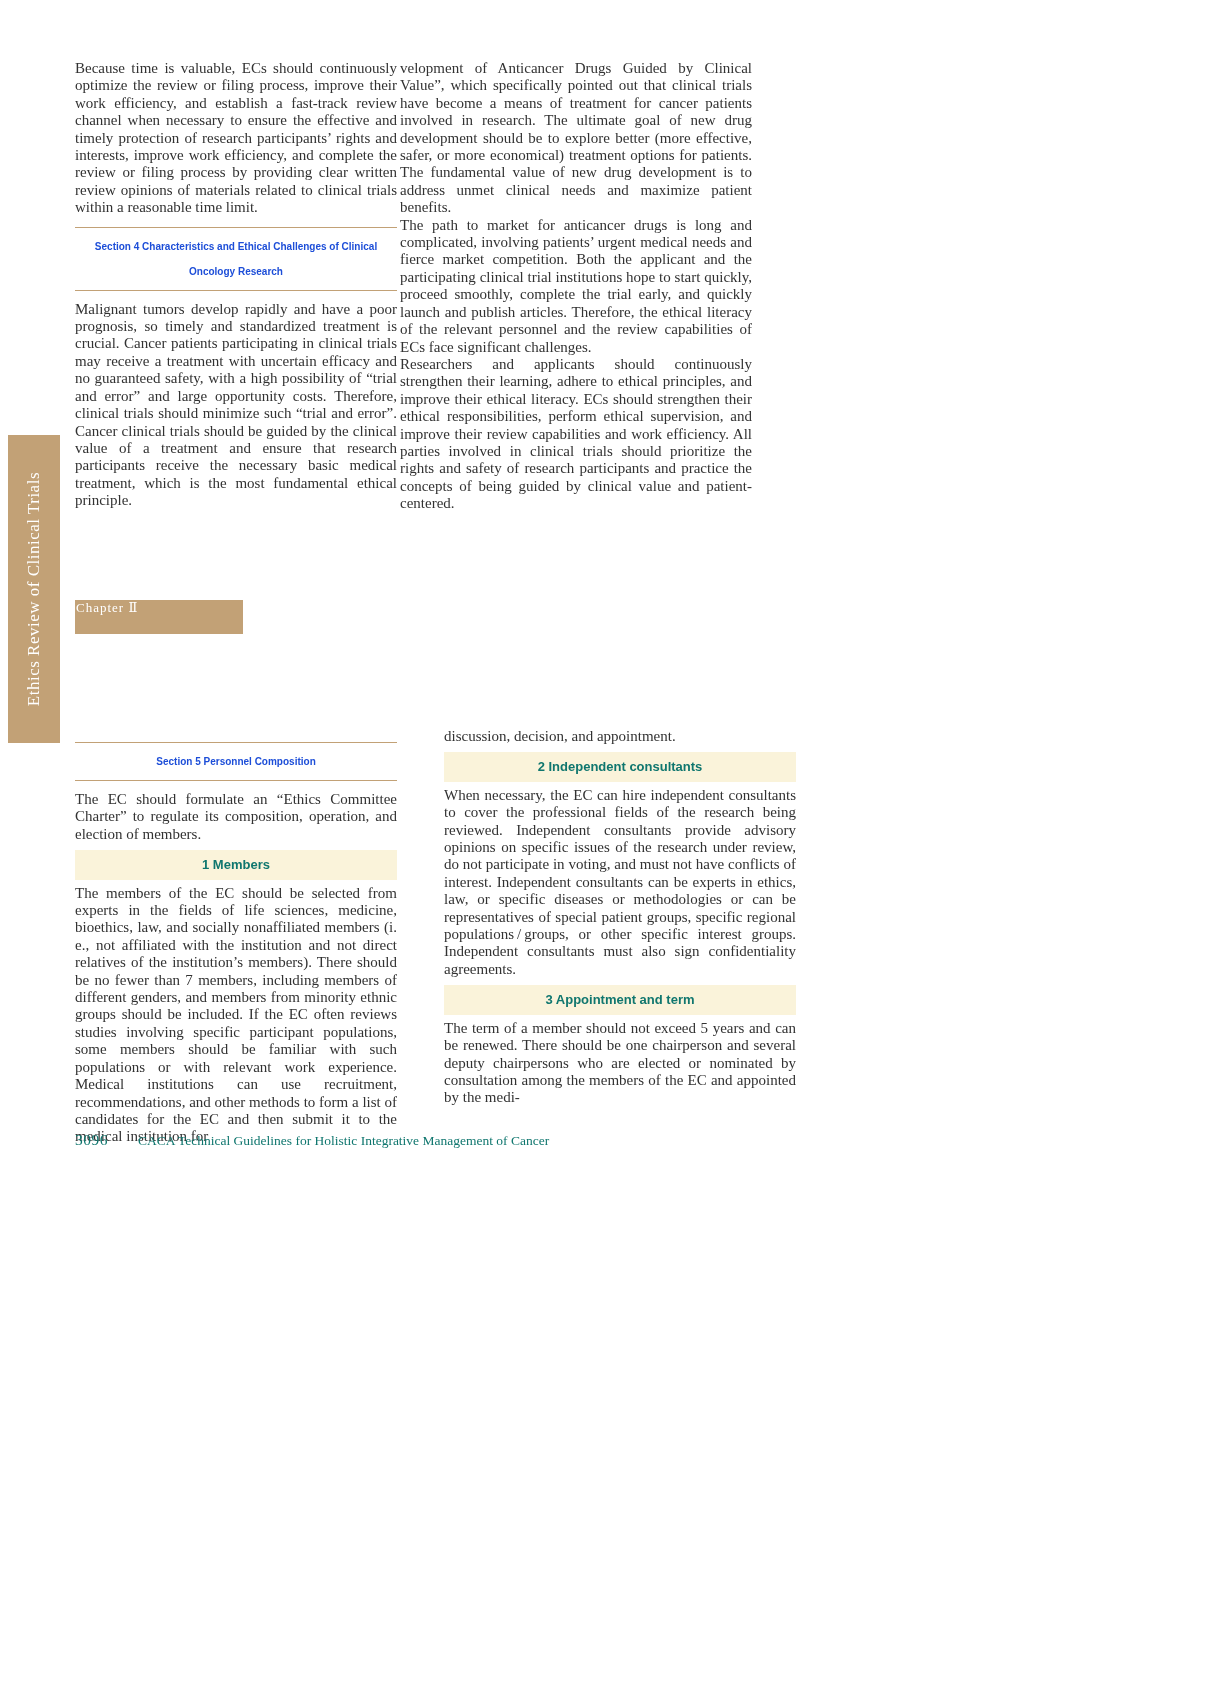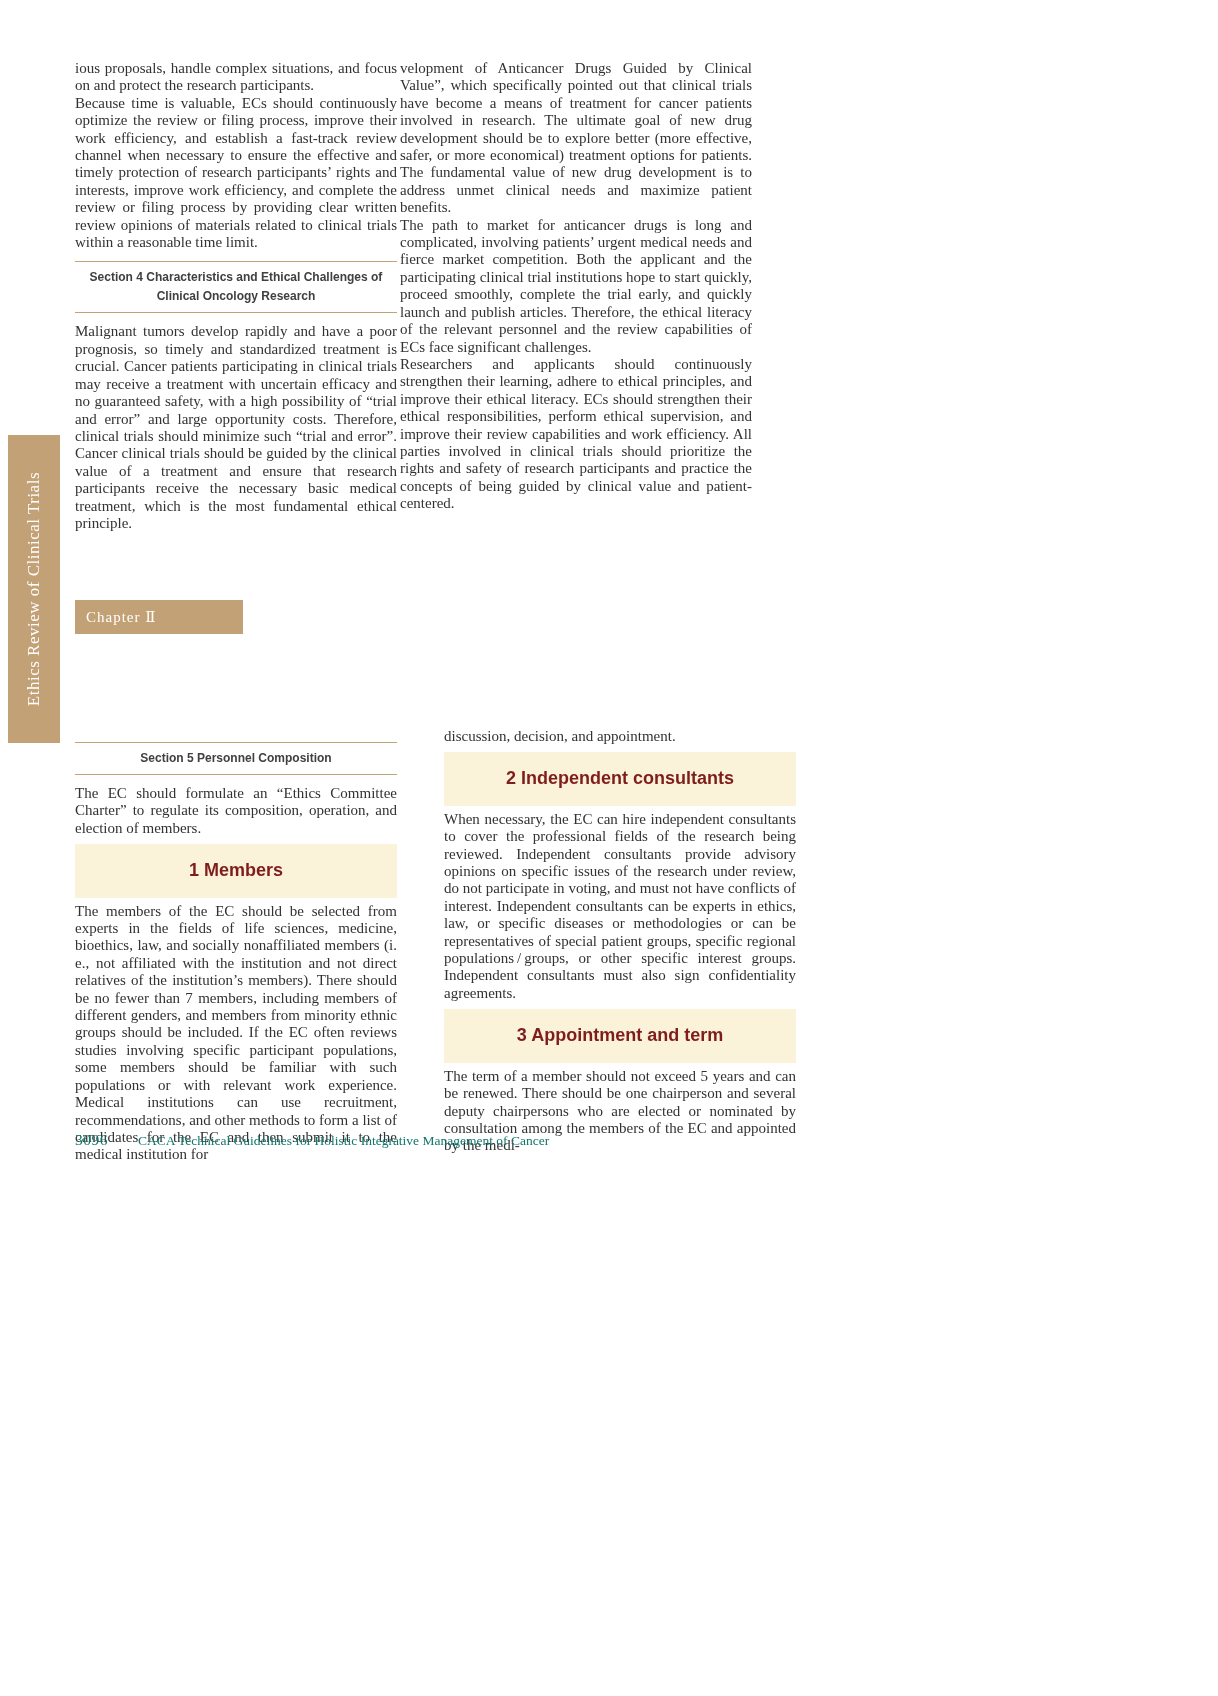--- a/index.html
+++ b/index.html
@@ -15,35 +15,35 @@
   .body-text { font-size:15px; line-height:17.4px; text-align:justify; hyphens:auto; }
   .body-text p { margin:0; }
   .col-left  { position:absolute; left:75px;  width:322px; }
   .col-right { position:absolute; left:400px; width:352px; }
 
   .section-heading {
     margin:10px 0 10px 0;
     padding:6px 2px;
     border-top:1.5px solid #c2a176;
     border-bottom:1.5px solid #c2a176;
-    color:#404040;
+    color:#1d4ed8;
     font-family:"Liberation Sans","DejaVu Sans",sans-serif;
     font-weight:bold;
-    font-size:12px;
-    line-height:19px;
+    font-size:10px;
+    line-height:25px;
     text-align:center;
   }
   .sub-heading {
     margin:7px 0 5px 0;
-    padding:18px 0;
+    padding:6px 0;
     background:#faf3da;
-    color:#7f1d1d;
+    color:#0f766e;
     font-family:"Liberation Sans","DejaVu Sans",sans-serif;
     font-weight:bold;
-    font-size:18px;
+    font-size:13px;
     text-align:center;
   }
   .sidebar-tab {
     position:absolute; left:8px; top:435px;
     width:52px; height:308px;
     background:#c2a176;
     display:flex; align-items:center; justify-content:center;
   }
   .sidebar-tab span {
     writing-mode:vertical-rl;
@@ -51,23 +51,23 @@
     color:#ffffff;
     font-size:17px;
     letter-spacing:0.5px;
     white-space:nowrap;
   }
   .chapter-box {
     position:absolute; left:75px; top:600px;
     width:168px; height:34px;
     background:#c2a176;
     color:#ffffff;
-    font-size:15px;
-    display:flex; align-items:center;
-    padding-left:11px;
+    font-size:13px;
+    display:flex; 
+    padding-left:1px;
     letter-spacing:1px;
   }
   .chapter-title {
     position:absolute; left:75px; top:642px;
     width:688px;
     color:#c6a06b;
     font-family:"Liberation Sans","DejaVu Sans",sans-serif;
     font-weight:bold;
     font-size:28px;
     line-height:36px;
@@ -84,21 +84,20 @@
 </head>
 <body>
 
 <div class="page">
 
   <div class="sidebar-tab">
     <span>Ethics Review of Clinical Trials</span>
   </div>
 
   <div class="col-left body-text" style="top:60px;">
-    <p>ious proposals, handle complex situations, and focus on and protect the research participants.</p>
     <p>Because time is valuable, ECs should continuously optimize the review or filing process, improve their work efficiency, and establish a fast-track review channel when necessary to ensure the effective and timely protection of research participants’ rights and interests, improve work efficiency, and complete the review or filing process by providing clear written review opinions of materials related to clinical trials within a reasonable time limit.</p>
     <div class="section-heading">Section 4 Characteristics and Ethical Challenges of Clinical Oncology Research</div>
     <p>Malignant tumors develop rapidly and have a poor prognosis, so timely and standardized treatment is crucial. Cancer patients participating in clinical trials may receive a treatment with uncertain efficacy and no guaranteed safety, with a high possibility of “trial and error” and large opportunity costs. Therefore, clinical trials should minimize such “trial and error”. Cancer clinical trials should be guided by the clinical value of a treatment and ensure that research participants receive the necessary basic medical treatment, which is the most fundamental ethical principle.</p>
   </div>
 
   <div class="col-right body-text" style="top:60px;">
     <p>velopment of Anticancer Drugs Guided by Clinical Value”, which specifically pointed out that clinical trials have become a means of treatment for cancer patients involved in research. The ultimate goal of new drug development should be to explore better (more effective, safer, or more economical) treatment options for patients. The fundamental value of new drug development is to address unmet clinical needs and maximize patient benefits.</p>
     <p>The path to market for anticancer drugs is long and complicated, involving patients’ urgent medical needs and fierce market competition. Both the applicant and the participating clinical trial institutions hope to start quickly, proceed smoothly, complete the trial early, and quickly launch and publish articles. Therefore, the ethical literacy of the relevant personnel and the review capabilities of ECs face significant challenges.</p>
     <p>Researchers and applicants should continuously strengthen their learning, adhere to ethical principles, and improve their ethical literacy. ECs should strengthen their ethical responsibilities, perform ethical supervision, and improve their review capabilities and work efficiency. All parties involved in clinical trials should prioritize the rights and safety of research participants and practice the concepts of being guided by clinical value and patient-centered.</p>
   </div>

